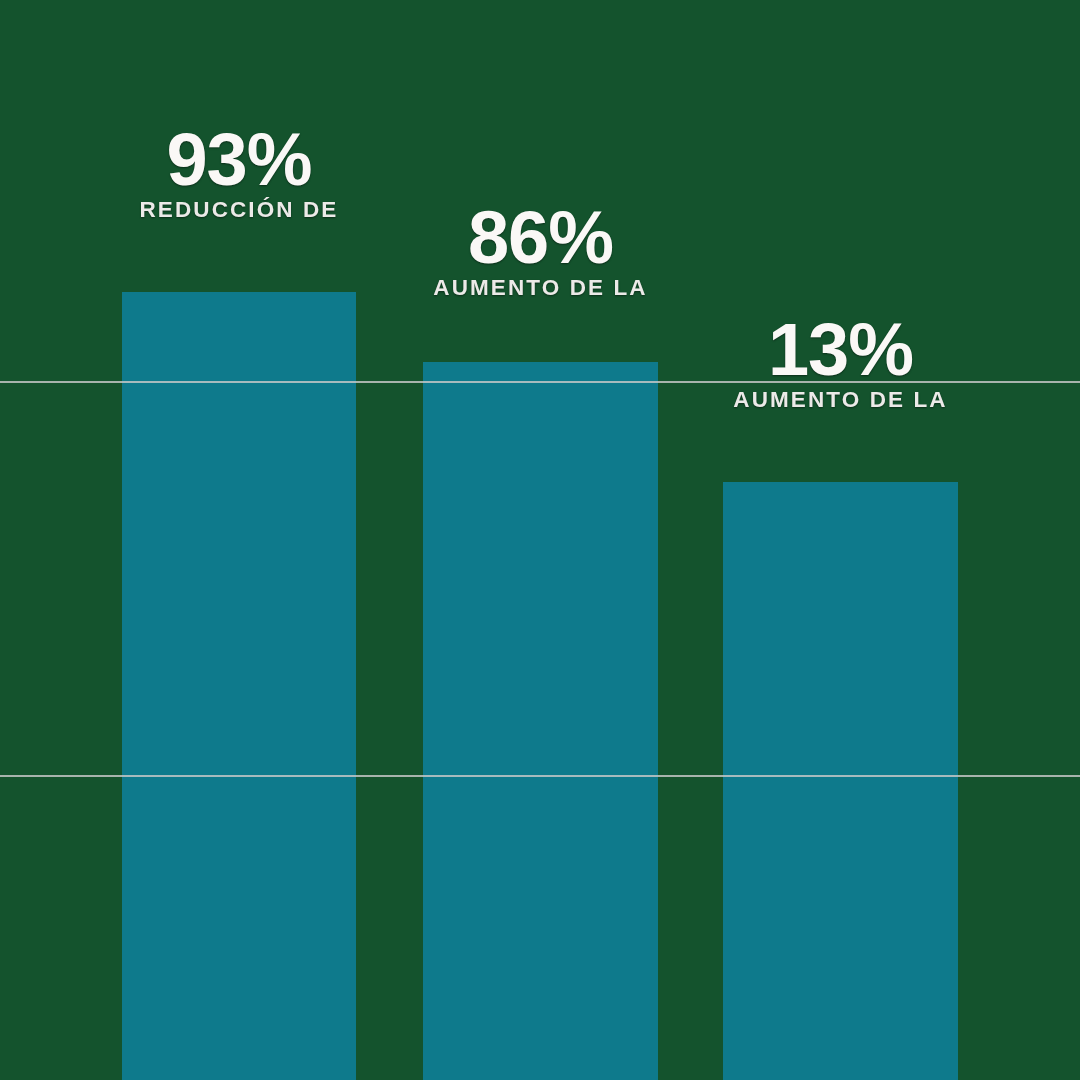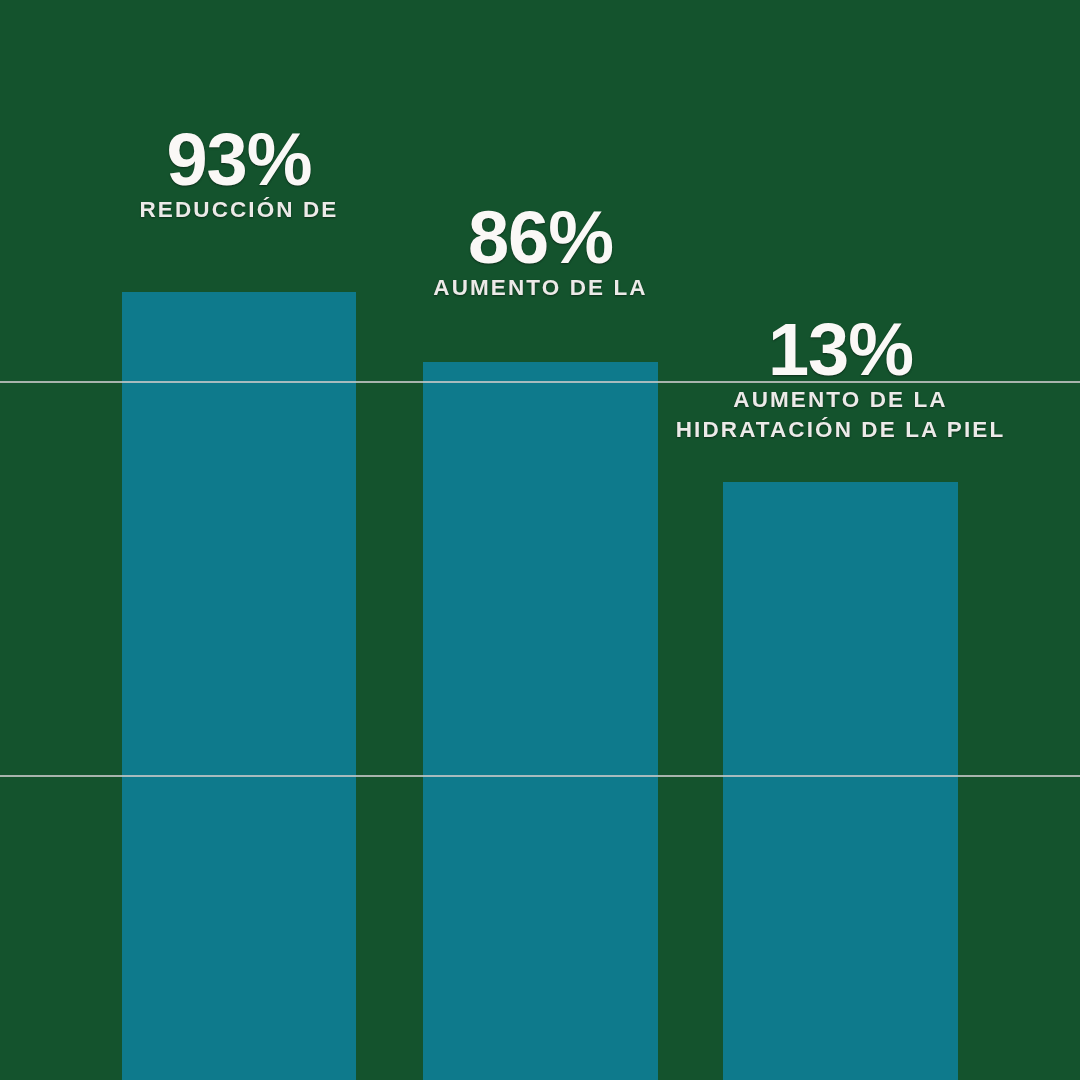--- a/index.html
+++ b/index.html
@@ -97,17 +97,16 @@
     <div class="pct">86%</div>
     <div class="caption">
       <span class="cap-line">AUMENTO DE LA</span>
     </div>
   </div>
 
   <div class="label-group l2">
     <div class="pct">13%</div>
     <div class="caption">
       <span class="cap-line">AUMENTO DE LA</span>
-      <span class="cap-line">HIDRATACIÓN DE LA PIEL</span>
     </div>
   </div>
 
 </div>
 
 </body></html>

